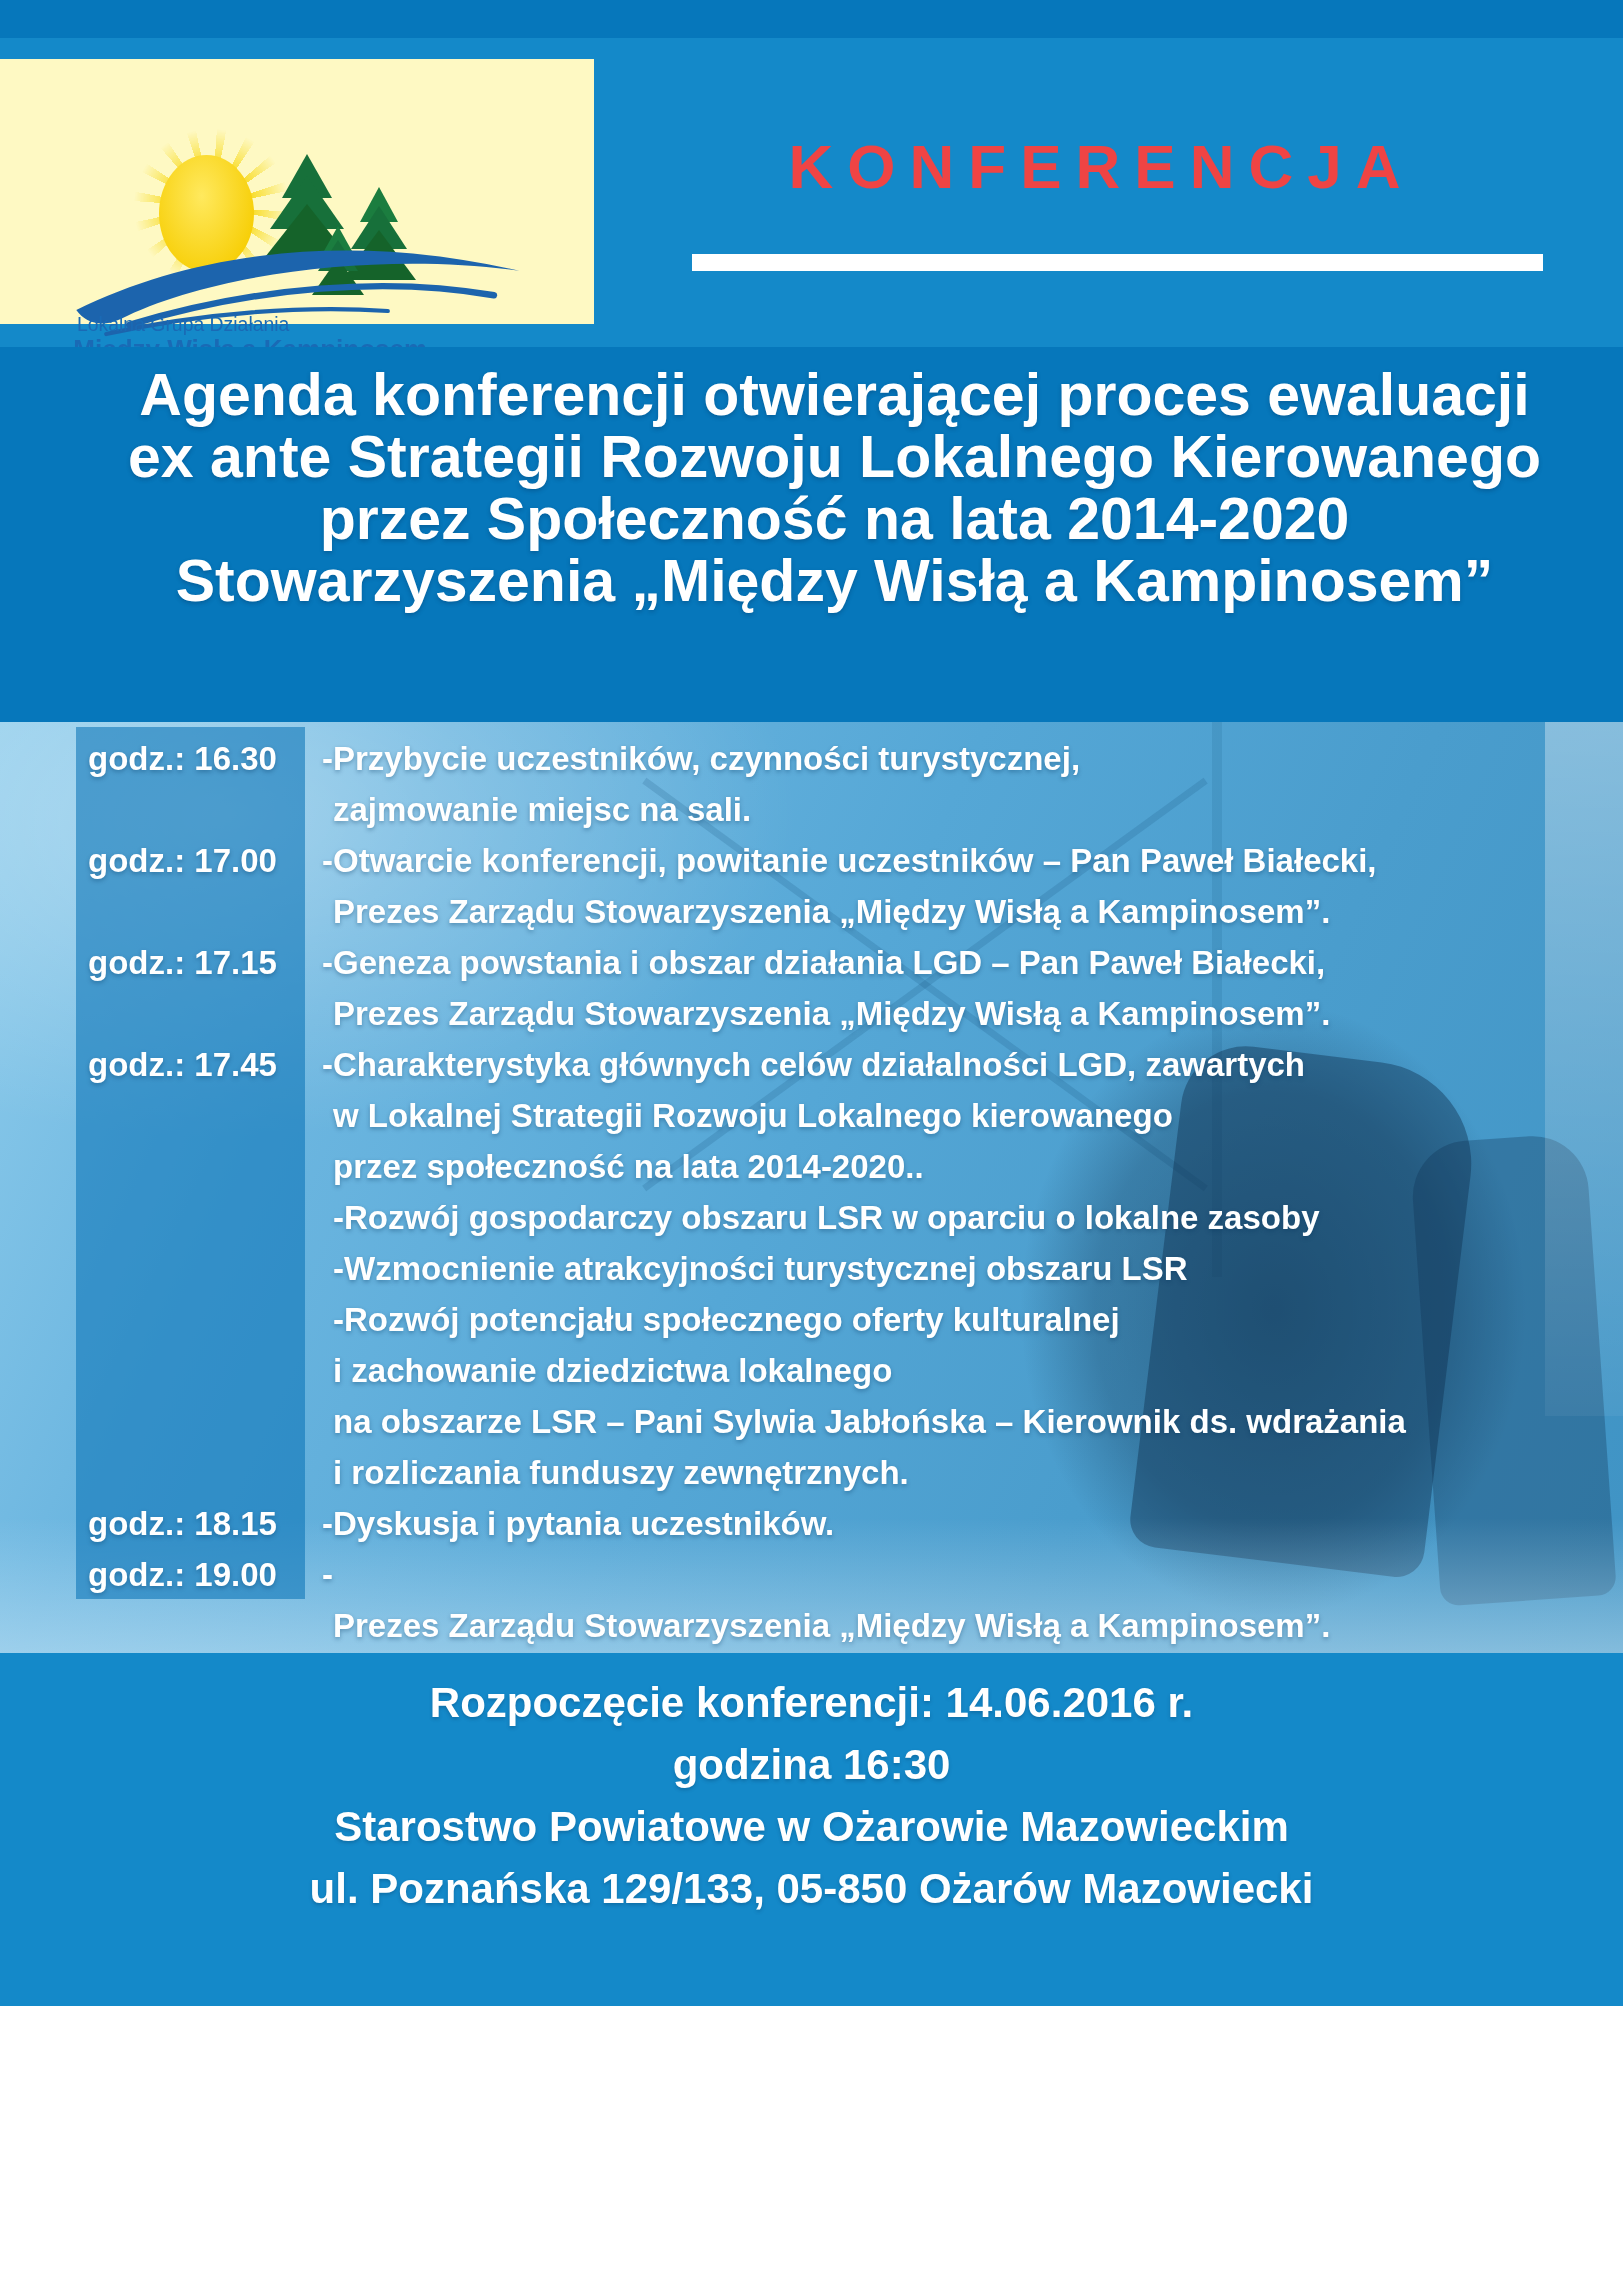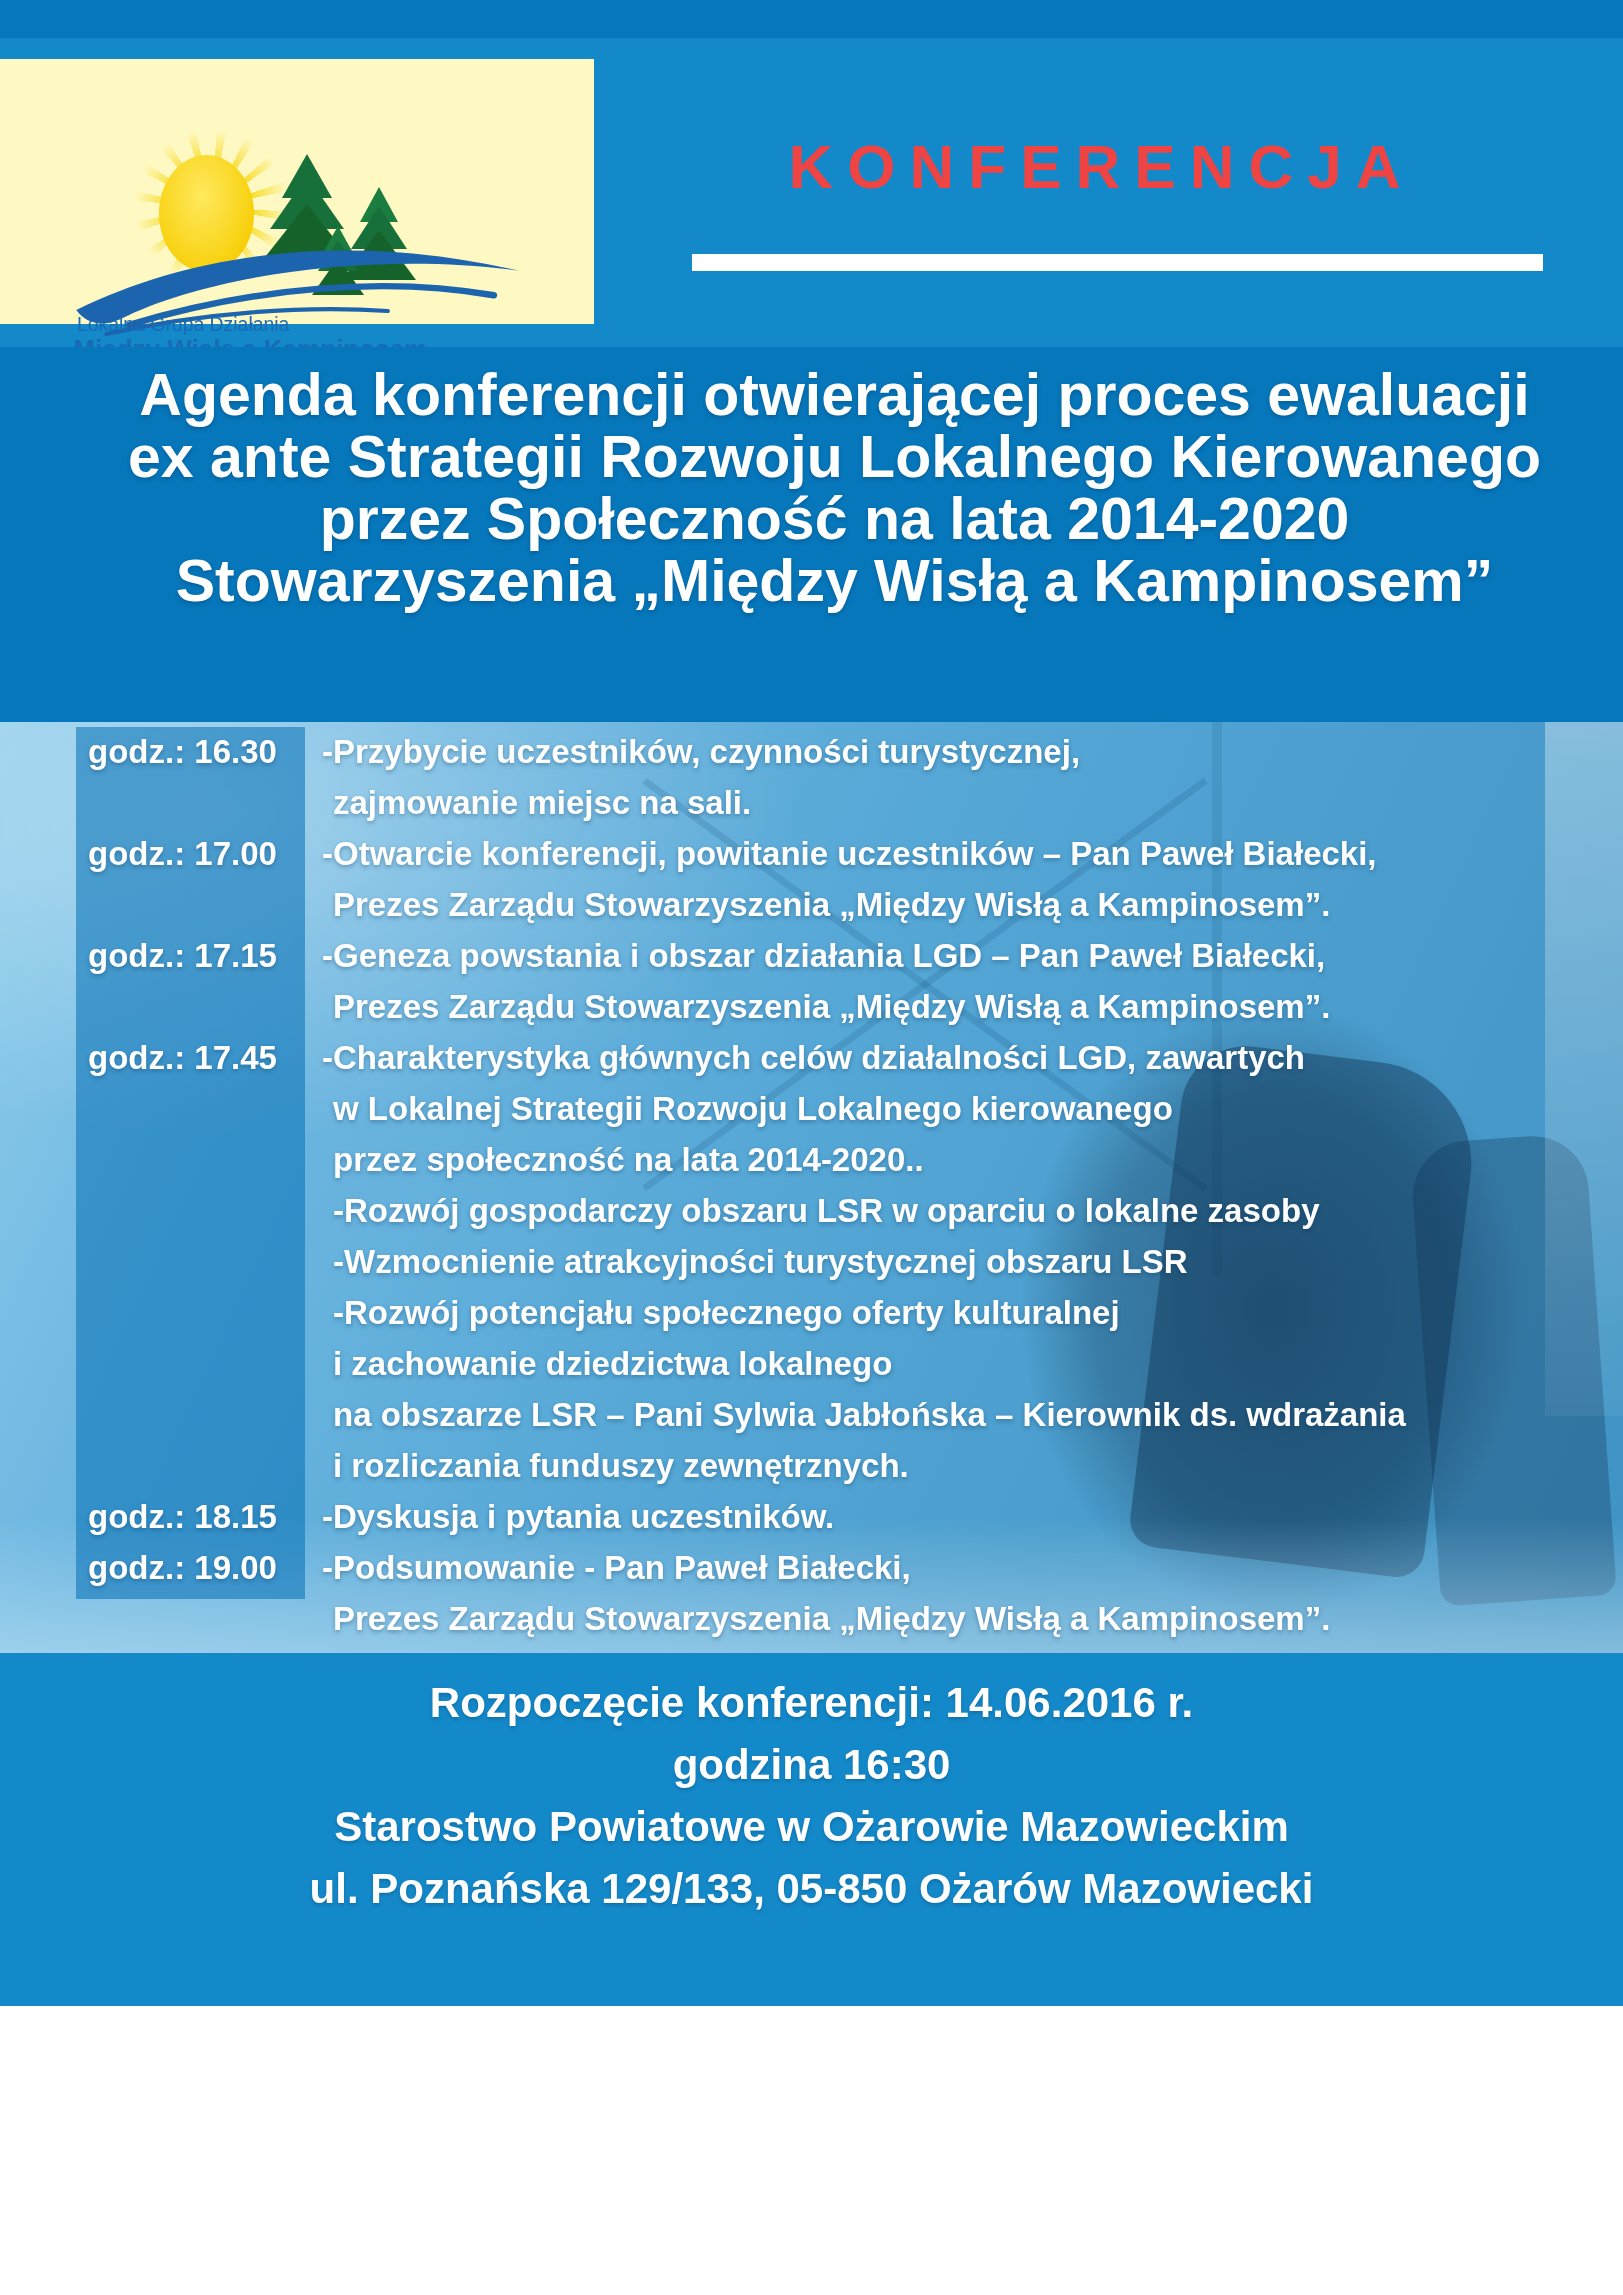--- a/index.html
+++ b/index.html
@@ -67,21 +67,21 @@
     border-radius:65px 102px 28px 28px;transform:rotate(7deg);}
   .chair2{position:absolute;left:1425px;top:416px;width:176px;height:463px;background:rgba(14,48,79,.30);
     border-radius:56px 56px 18.5px 18.5px;transform:rotate(-4deg);}
   .window-light{position:absolute;left:1545px;top:0;width:78px;height:694px;
     background:linear-gradient(to bottom,rgba(255,255,255,.35),rgba(255,255,255,.05));}
   .floor{position:absolute;left:0;top:796px;width:1623px;height:135px;
     background:linear-gradient(to top,rgba(215,238,250,.45),transparent);}
   .time-strip{position:absolute;left:76px;top:4.6px;width:229px;height:872px;background:rgba(10,115,182,.58);}
 
   .agenda-list{position:absolute;left:88px;top:11px;}
-  .agenda-row{height:51px;display:flex;align-items:flex-start;white-space:nowrap;color:#fff;font-weight:bold;
+  .agenda-row{height:51px;display:flex;align-items:center;white-space:nowrap;color:#fff;font-weight:bold;
     font-size:33px;text-shadow:0 1.9px 4.6px rgba(0,50,90,.35);}
   .a-time{flex:0 0 245px;display:flex;justify-content:space-between;align-items:center;}
 
   
   .bottom-band{position:absolute;left:0;top:1653px;width:1623px;height:353px;background:#1489c9;}
   .details{position:absolute;left:0;top:1672px;width:1623px;text-align:center;color:#fff;
     font-size:42px;font-weight:bold;line-height:62px;white-space:nowrap;
     text-shadow:0 1.9px 3.7px rgba(0,50,90,.30);}
 
   
@@ -225,21 +225,20 @@
             <b>godz.: 18.15</b>
             <b>-</b>
           </span>
         <span class="a-txt">Dyskusja i pytania uczestników.</span>
       </div>
       <div class="agenda-row">
         <span class="a-time">
             <b>godz.: 19.00</b>
             <b>-</b>
           </span>
-        <span class="a-txt">Podsumowanie - Pan Paweł Białecki,</span>
       </div>
       <div class="agenda-row">
         <span class="a-time"></span>
         <span class="a-txt">Prezes Zarządu Stowarzyszenia „Między Wisłą a Kampinosem”.</span>
       </div>
     </div>
   </div>
 
   <div class="bottom-band"></div>
   <div class="details">

